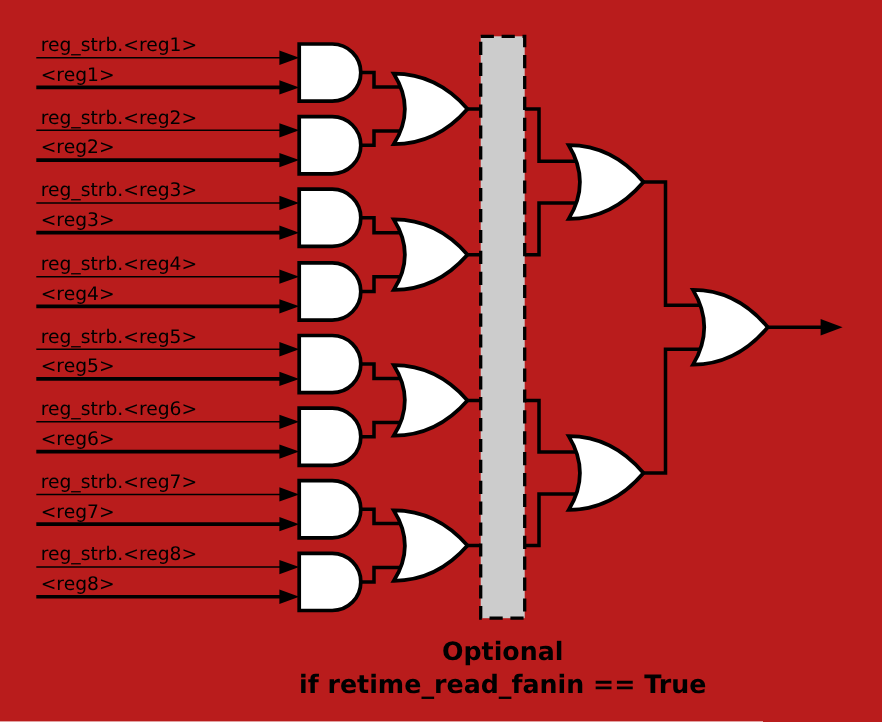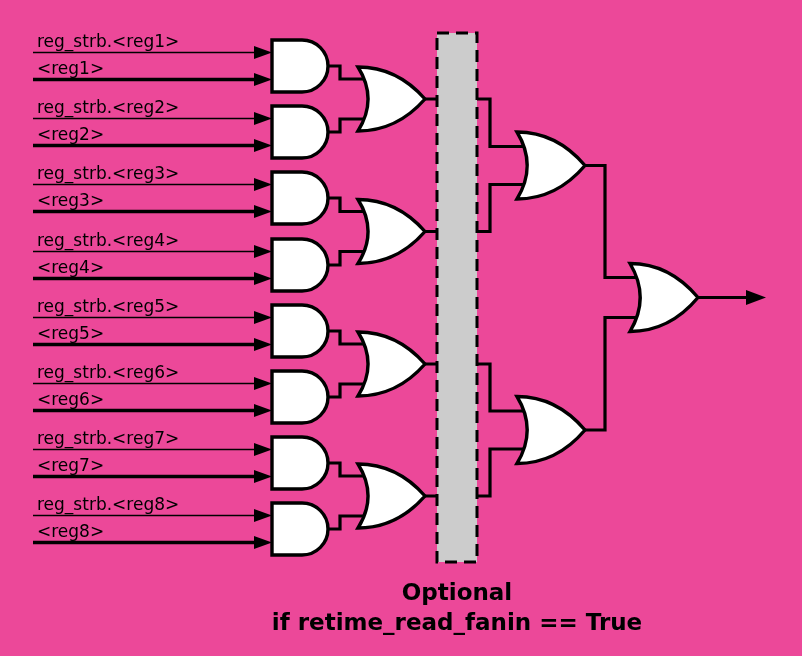--- a/index.html
+++ b/index.html
@@ -4,21 +4,21 @@
 <style>
   html, body {
     margin: 0;
     padding: 0;
     background: #ffffff;
   }
   .canvas {
     position: relative;
     width: 802px;
     height: 656px;
-    background: #ec4899;
+    background: #b91c1c;
     font-family: "DejaVu Sans", sans-serif;
   }
   svg text.label {
     font-family: "DejaVu Sans", sans-serif;
     font-size: 17px;
     fill: #000000;
   }
   svg text.caption {
     font-family: "DejaVu Sans", sans-serif;
     font-size: 23px;

